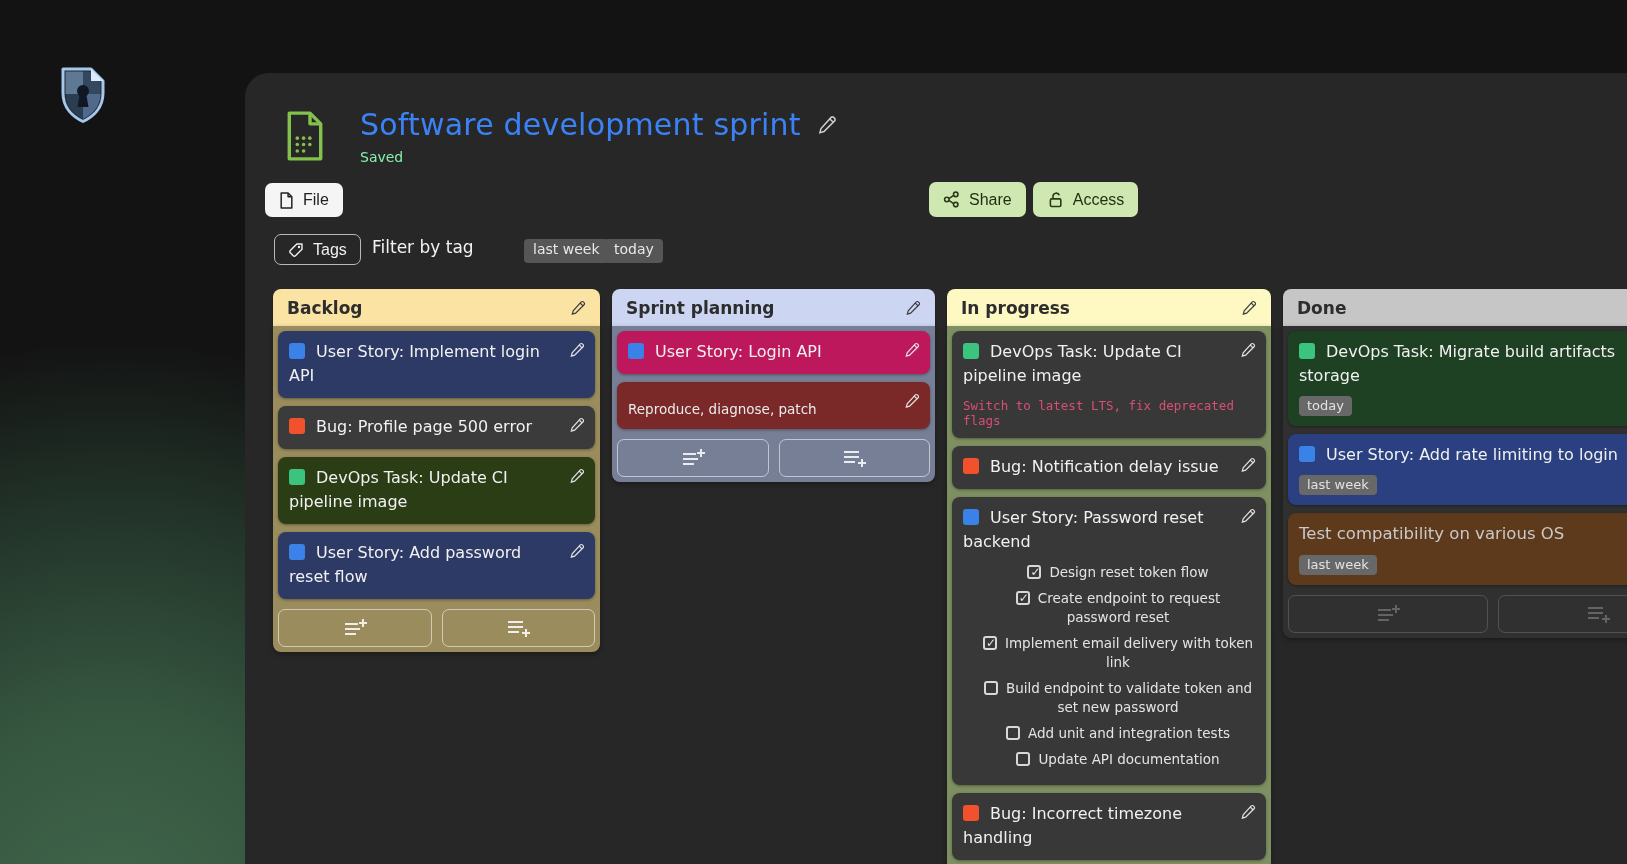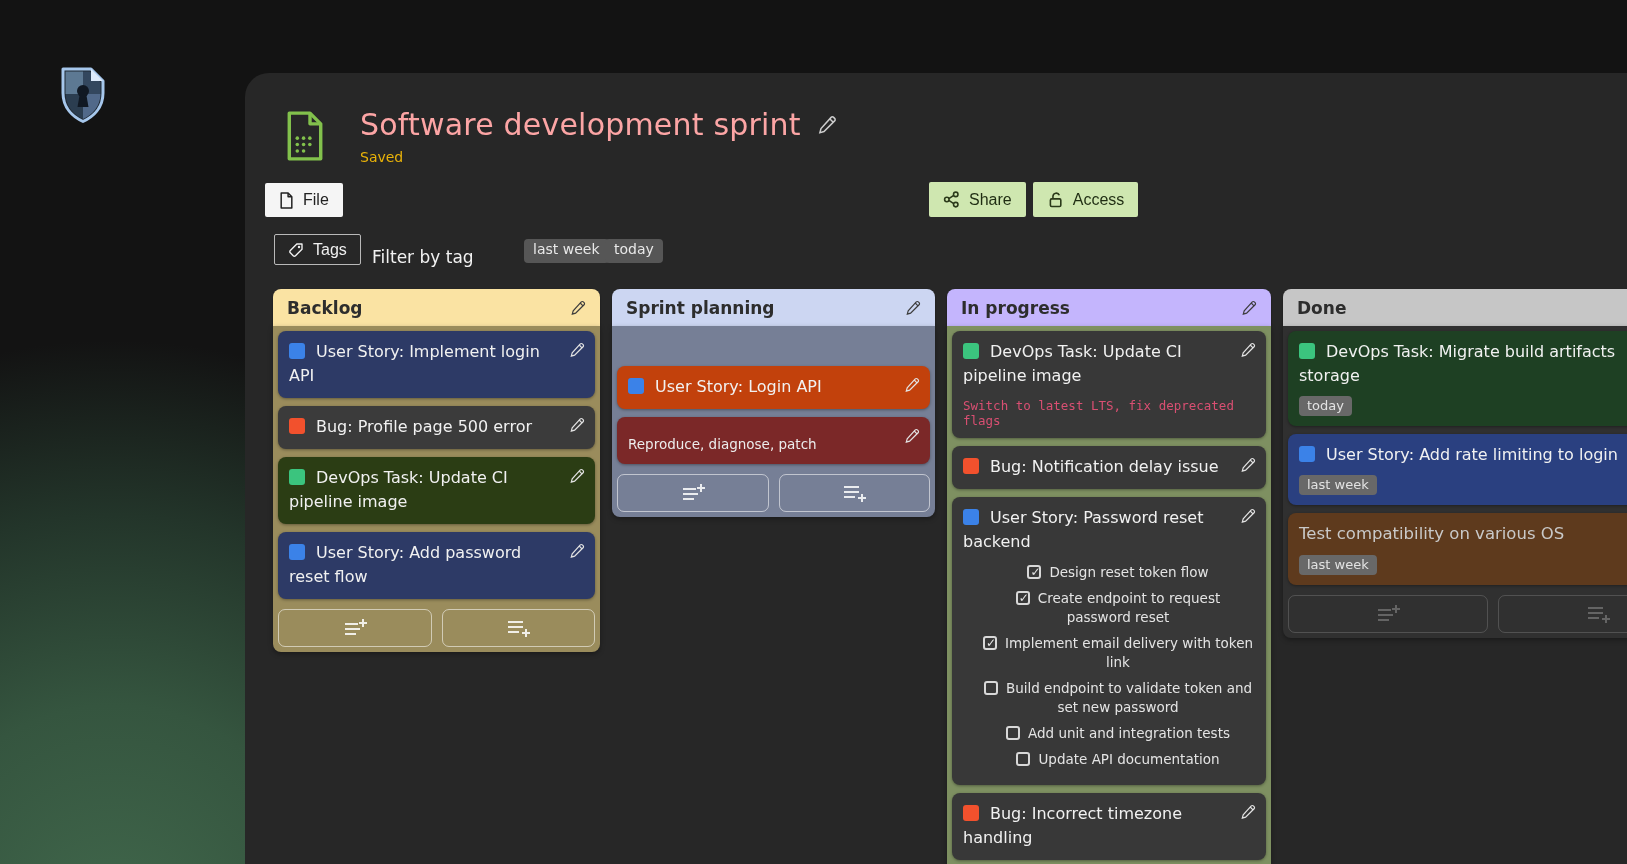--- a/index.html
+++ b/index.html
@@ -22,35 +22,35 @@
   .app {
     position:absolute; left:245px; top:73px; right:0; bottom:0;
     background:#272727;
     border-radius:24px 0 0 0;
     overflow:hidden;
   }
   .doc-header { position:absolute; left:40px; top:34px; display:flex; }
   .doc-icon { width:40px; height:52px; margin-top:3px; }
   .title-block { margin-left:35px; }
   .title-row { display:flex; align-items:center; }
-  .doc-title { font-size:30px; font-weight:400; color:#fca5a5; letter-spacing:.2px; }
+  .doc-title { font-size:30px; font-weight:400; color:#3b82f6; letter-spacing:.2px; }
   .title-pencil { width:20px; height:20px; margin-left:16px; color:#cccccc; }
-  .saved { margin-top:7px; font-size:14px; color:#eab308; }
-
-  .btn { display:inline-flex; align-items:center; gap:9px; border-radius:2px;
+  .saved { margin-top:7px; font-size:14px; color:#86efac; }
+
+  .btn { display:inline-flex; align-items:center; gap:9px; border-radius:7px;
          font-size:16px; cursor:pointer; border:none; }
   .file-btn { position:absolute; left:20px; top:110px; height:34px; padding:0 14px;
               background:#f5f5f5; color:#222; }
   .share-group { position:absolute; left:684px; top:109px; display:flex; gap:7px; }
   .green-btn { height:35px; padding:0 14px; background:#cfe7b0; color:#1f2d12; font-weight:400; }
   .green-btn svg { color:#2b3a1a; }
 
   .tags-btn { position:absolute; left:29px; top:161px; height:31px; padding:0 13px;
               background:transparent; color:#f0f0f0; border:1px solid #b9b9b9; }
-  .filter-label { position:absolute; left:127px; top:174px; font-size:17px; color:#f2f2f2; }
+  .filter-label { position:absolute; left:127px; top:164px; font-size:17px; color:#f2f2f2; }
   .hpill { position:absolute; top:166px; height:24px; padding:2px 9px 0; border-radius:4px;
            background:#565656; color:#e8e8e8; font-size:14px; }
   .hpill.p0 { left:279px; }
   .hpill.p1 { left:360px; }
 
   
   .board { position:absolute; left:28px; top:216px; display:flex; gap:12px; align-items:flex-start; }
   .col { border-radius:8px; }
   .col-head {
     height:37px; display:flex; align-items:center; padding:0 14px;
@@ -234,21 +234,21 @@
 
     <div class="col c-sprint">
       <div class="col-head" style="background: rgb(204, 214, 242);">
         <span>Sprint planning</span>
         <svg class="pencil" viewBox="0 0 16 16">
             <path d="M11.3 1.9a1.4 1.4 0 0 1 2 0l.8.8a1.4 1.4 0 0 1 0 2L5.6 13.2l-3.3.9.9-3.3z" fill="none" stroke="currentColor" stroke-width="1.2"></path>
             <path d="M10.2 3l2.8 2.8" fill="none" stroke="currentColor" stroke-width="1.2"></path>
           </svg>
       </div>
       <div class="col-body" style="background: rgb(118, 127, 150);">
-        <div class="card" style="background: #c2410c; margin-top: 35px;">
+        <div class="card" style="background: #be185d;">
           <div class="card-top"><span class="badge" style="background: rgb(59, 130, 232);"></span><span class="card-title">User Story: Login API</span></div>
           <svg class="pencil card-pencil" viewBox="0 0 16 16">
               <path d="M11.3 1.9a1.4 1.4 0 0 1 2 0l.8.8a1.4 1.4 0 0 1 0 2L5.6 13.2l-3.3.9.9-3.3z" fill="none" stroke="currentColor" stroke-width="1.2"></path>
               <path d="M10.2 3l2.8 2.8" fill="none" stroke="currentColor" stroke-width="1.2"></path>
             </svg>
         </div>
         <div class="card" style="background: rgb(123, 40, 40);">
           <div class="card-body-text">Reproduce, diagnose, patch</div>
           <svg class="pencil card-pencil" viewBox="0 0 16 16">
               <path d="M11.3 1.9a1.4 1.4 0 0 1 2 0l.8.8a1.4 1.4 0 0 1 0 2L5.6 13.2l-3.3.9.9-3.3z" fill="none" stroke="currentColor" stroke-width="1.2"></path>
@@ -266,21 +266,21 @@
             <svg width="28" height="22" viewBox="0 0 28 22">
                 <path d="M4 5 H19 M4 10 H19 M4 15 H15" stroke="currentColor" stroke-width="2"></path>
                 <path d="M22 12 V20 M18 16 H26" stroke="currentColor" stroke-width="2"></path>
               </svg>
           </button>
         </div>
       </div>
     </div>
 
     <div class="col c-inprog">
-      <div class="col-head" style="background: #c4b5fd; justify-content: flex-end;">
+      <div class="col-head" style="background: #fef9c3; justify-content: flex-end;">
         <span>In progress</span>
         <svg class="pencil" viewBox="0 0 16 16">
             <path d="M11.3 1.9a1.4 1.4 0 0 1 2 0l.8.8a1.4 1.4 0 0 1 0 2L5.6 13.2l-3.3.9.9-3.3z" fill="none" stroke="currentColor" stroke-width="1.2"></path>
             <path d="M10.2 3l2.8 2.8" fill="none" stroke="currentColor" stroke-width="1.2"></path>
           </svg>
       </div>
       <div class="col-body" style="background: rgb(126, 144, 97);">
         <div class="card" style="background: rgb(56, 56, 56);">
           <div class="card-top"><span class="badge" style="background: rgb(59, 196, 126);"></span><span class="card-title">DevOps Task: Update CI pipeline image</span></div>
           <div class="code-line">Switch to latest LTS, fix deprecated flags</div>

